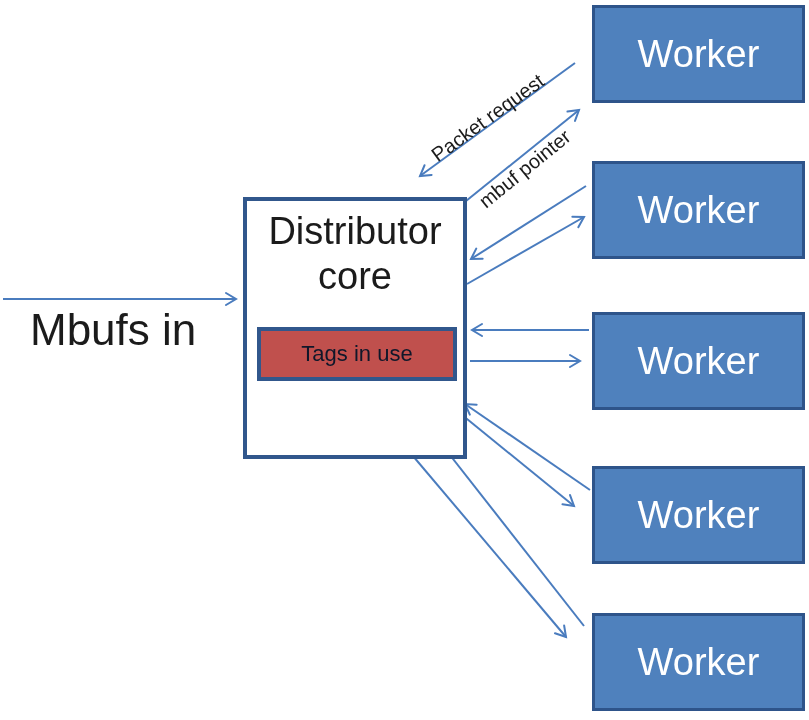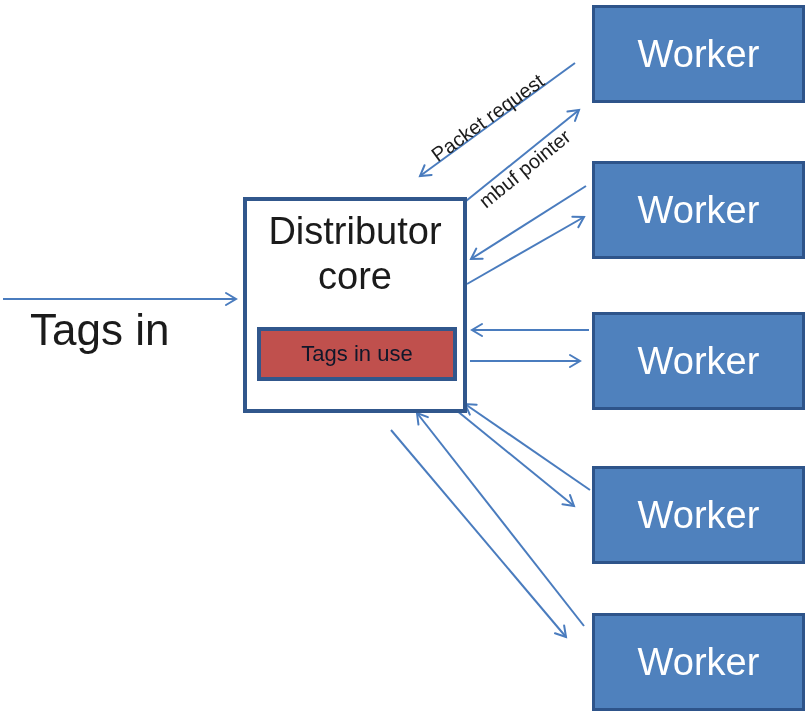--- a/index.html
+++ b/index.html
@@ -12,21 +12,21 @@
     overflow: hidden;
   }
   svg.arrow-layer {
     position: absolute;
     left: 0; top: 0;
     width: 809px; height: 720px;
   }
   .box { position: absolute; box-sizing: border-box; }
   .distributor {
     left: 243px; top: 197px;
-    width: 224px; height: 216px;
+    width: 224px; height: 262px;
     background: #ffffff;
     border: 4px solid #31578C;
     color: #1b1b1b;
   }
   .distributor-label {
     margin-top: 8px;
     text-align: center;
     font-size: 38px;
     line-height: 45px;
     color: #1b1b1b;
@@ -95,21 +95,21 @@
       <path d="M467,284 L584,217" marker-end="url(#ah)"></path>
       <path d="M589,330 L472,330" marker-end="url(#ah)"></path>
       <path d="M470,361 L580,361" marker-end="url(#ah)"></path>
       <path d="M590,490 L465,404" marker-end="url(#ah)"></path>
       <path d="M456,410 L574,506" marker-end="url(#ah)"></path>
       <path d="M584,626 L417,413" marker-end="url(#ah)"></path>
       <path d="M391,430 L566,637" marker-end="url(#ah)"></path>
     </g>
   </svg>
 
-  <div class="mbufs-label">Tags in</div>
+  <div class="mbufs-label">Mbufs in</div>
 
   <div class="box distributor">
     <div class="distributor-label">Distributor core</div>
     <div class="tags">
       <span class="tags-label">Tags in use</span>
     </div>
   </div>
 
   <div class="box worker w1">
     <span class="worker-label">Worker</span>

